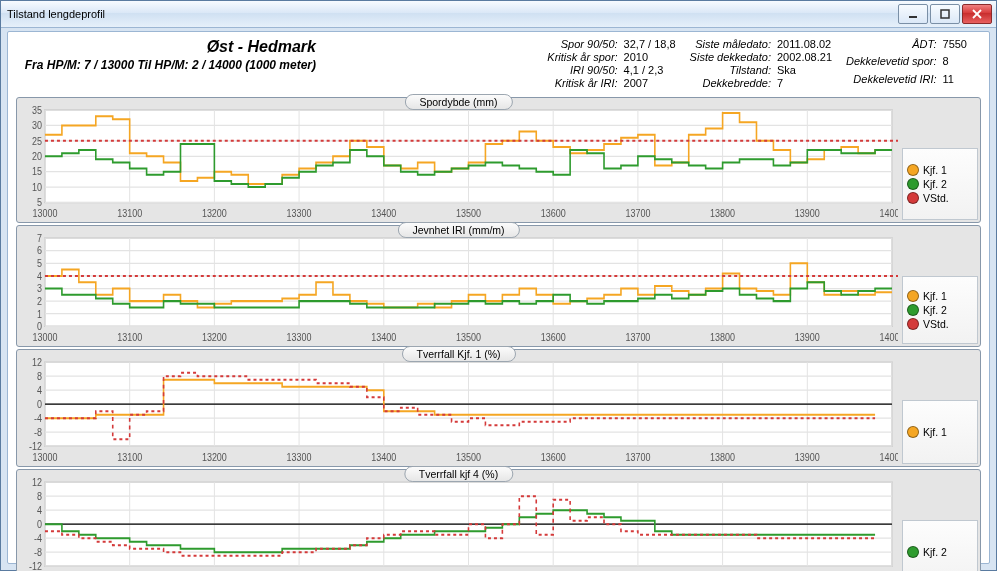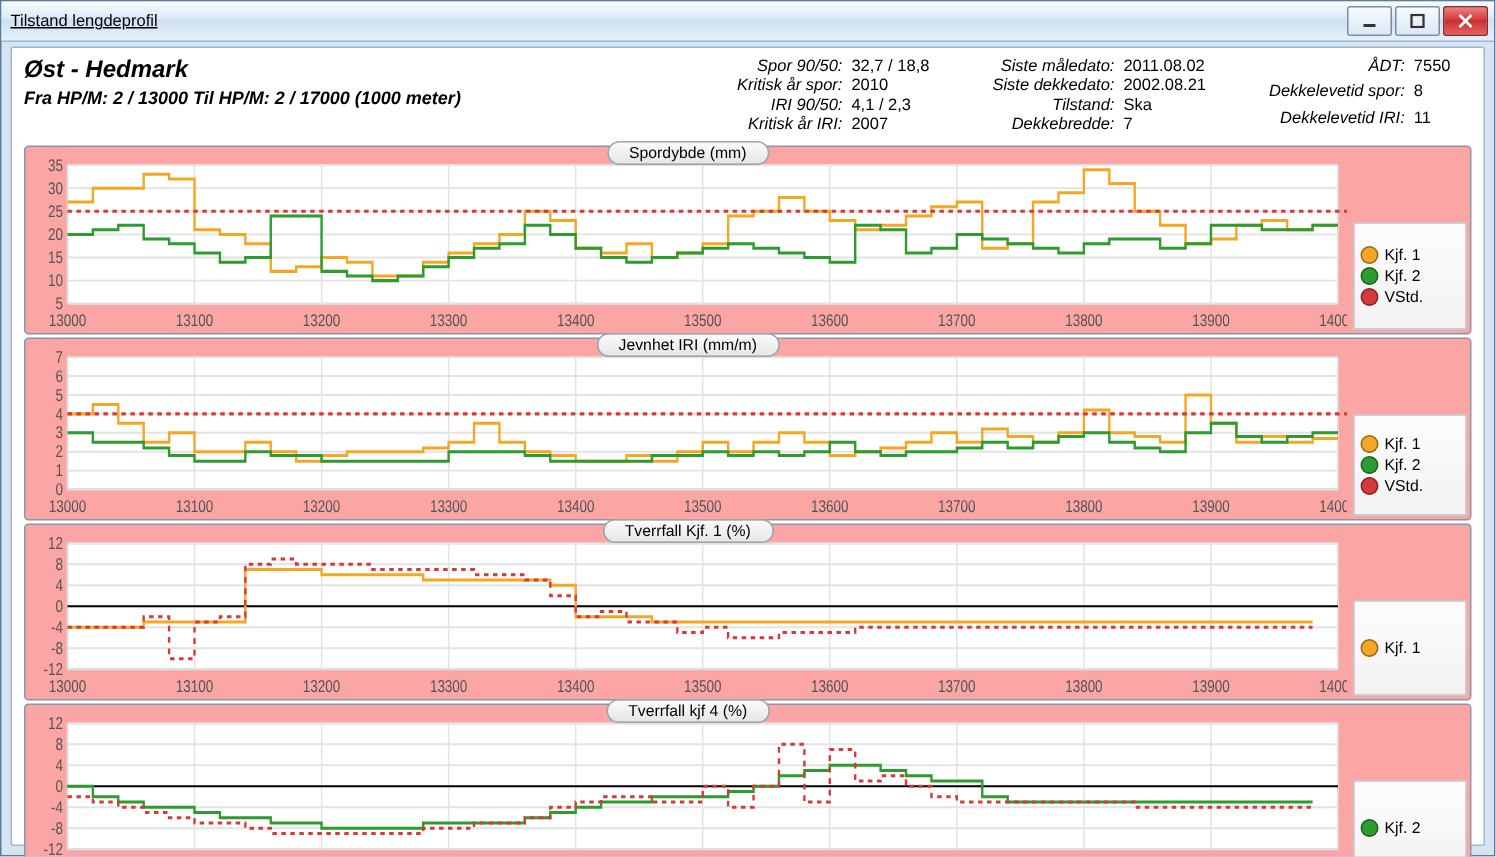--- a/index.html
+++ b/index.html
@@ -1,33 +1,33 @@
 <!DOCTYPE html>
 <html><head>
 <meta charset="utf-8">
 <style>
   html,body{margin:0;padding:0;font-family:"Segoe UI",Tahoma,sans-serif;font-size:11px;color:#000;background:#d7e4f2;}
-  .window{width:997px;height:571px;background:#d7e4f2;position:relative;box-sizing:border-box;border:1px solid #5a7ba0;text-decoration:underline;}
+  .window{width:997px;height:571px;background:#d7e4f2;position:relative;box-sizing:border-box;border:1px solid #5a7ba0;}
   .titlebar{height:26px;background:linear-gradient(#f7fbff,#dbe8f7 45%,#cfe0f2 46%,#e6f0fa);display:flex;align-items:center;justify-content:space-between;padding:0 4px 0 6px;border-bottom:1px solid #9cb6d3;}
   .titlebar .title{color:#000;}
   .winbtns{display:flex;gap:2px;}
   .winbtn{width:28px;height:18px;border:1px solid #7a8fa6;border-radius:2px;display:flex;align-items:center;justify-content:center;background:linear-gradient(#f7fbff,#dbe8f7);}
   .winbtn.close{background:linear-gradient(#f08080,#d73a3a 45%,#c82e2e 46%,#e86060);color:#fff;border-color:#8a2b2b;}
   .winbtn svg{display:block;}
   .content{position:absolute;top:30px;left:6px;right:6px;bottom:6px;background:#fff;border:1px solid #9cb6d3;border-radius:2px;padding:6px 8px 4px 8px;display:flex;flex-direction:column;}
   .hdr{display:flex;gap:20px;align-items:flex-start;}
-  .hdr-left{flex:0 0 300px;}
+  .hdr-left{flex:0 0 300px;text-align:right;}
   .hdr-left .l1{font-style:italic;font-weight:bold;font-size:16px;}
   .hdr-left .l2{font-style:italic;font-size:13px;margin-top:2px;}
   .hdr-left .l3{font-style:italic;font-weight:bold;font-size:12px;margin-top:2px;}
   .hdr-grid{display:grid;grid-template-columns:auto auto;column-gap:6px;row-gap:1px;font-size:11px;margin-right:14px;}
   .hdr-grid .lab{font-style:italic;text-align:right;white-space:nowrap;}
   .hdr-grid .val{white-space:nowrap;}
   .charts{flex:1;display:flex;flex-direction:column;gap:2px;margin-top:8px;}
-  .panel{border:1px solid #8898aa;border-radius:3px;background:#fca5a5;padding:2px;}
+  .panel{border:1px solid #8898aa;border-radius:3px;background:#e5e5e5;padding:2px;}
   .panel-row{display:flex;align-items:stretch;height:100%;}
   .plot-wrap{position:relative;flex:1;}
   .chart-title{position:absolute;top:-6px;left:50%;transform:translateX(-50%);background:linear-gradient(#fbfbfb,#e6e6e6);border:1px solid #9ca6b0;border-radius:10px;padding:1px 14px;font-size:10.5px;z-index:3;}
   .legend{width:66px;border:1px solid #c0c8d0;margin-left:4px;background:linear-gradient(#fdfdfd,#f2f2f2);display:flex;flex-direction:column;justify-content:center;gap:2px;padding:4px 4px;margin-top:48px;}
   .legend .item{display:flex;align-items:center;gap:4px;font-size:10.5px;}
   .legend .sw{width:10px;height:10px;border-radius:50%;border:1px solid rgba(0,0,0,.4);}
   svg.plot{display:block;width:100%;height:100%;}
   .grid line{stroke:#e3e3e3;stroke-width:1;}
   .axis text{font-size:9px;fill:#555;}
   .series{fill:none;stroke-width:1.6;}
@@ -56,23 +56,23 @@
             <line x1="9" y1="1" x2="1" y2="9" stroke="#fff" stroke-width="1.8"></line>
           </svg>
         </div>
     </div>
   </div>
 
   <div class="content">
     <div class="hdr">
       <div class="hdr-left">
         <div class="l1">Øst - Hedmark</div>
-        <div class="l3">Fra HP/M: 2 / 13000 Til HP/M: 2 / 17000 (1000 meter)</div>
+        <div class="l3">Fra HP/M: 7 / 13000 Til HP/M: 2 / 14000 (1000 meter)</div>
       </div>
-      <div id="hdr-blocks" style="display:flex;flex:1;justify-content:flex-end;gap:28px;">
+      <div id="hdr-blocks" style="display:flex;flex:1;justify-content:flex-end;">
           <div class="hdr-grid">
             <div class="lab">Spor 90/50:</div>
             <div class="val">32,7 / 18,8</div>
             <div class="lab">Kritisk år spor:</div>
             <div class="val">2010</div>
             <div class="lab">IRI 90/50:</div>
             <div class="val">4,1 / 2,3</div>
             <div class="lab">Kritisk år IRI:</div>
             <div class="val">2007</div>
           </div>

